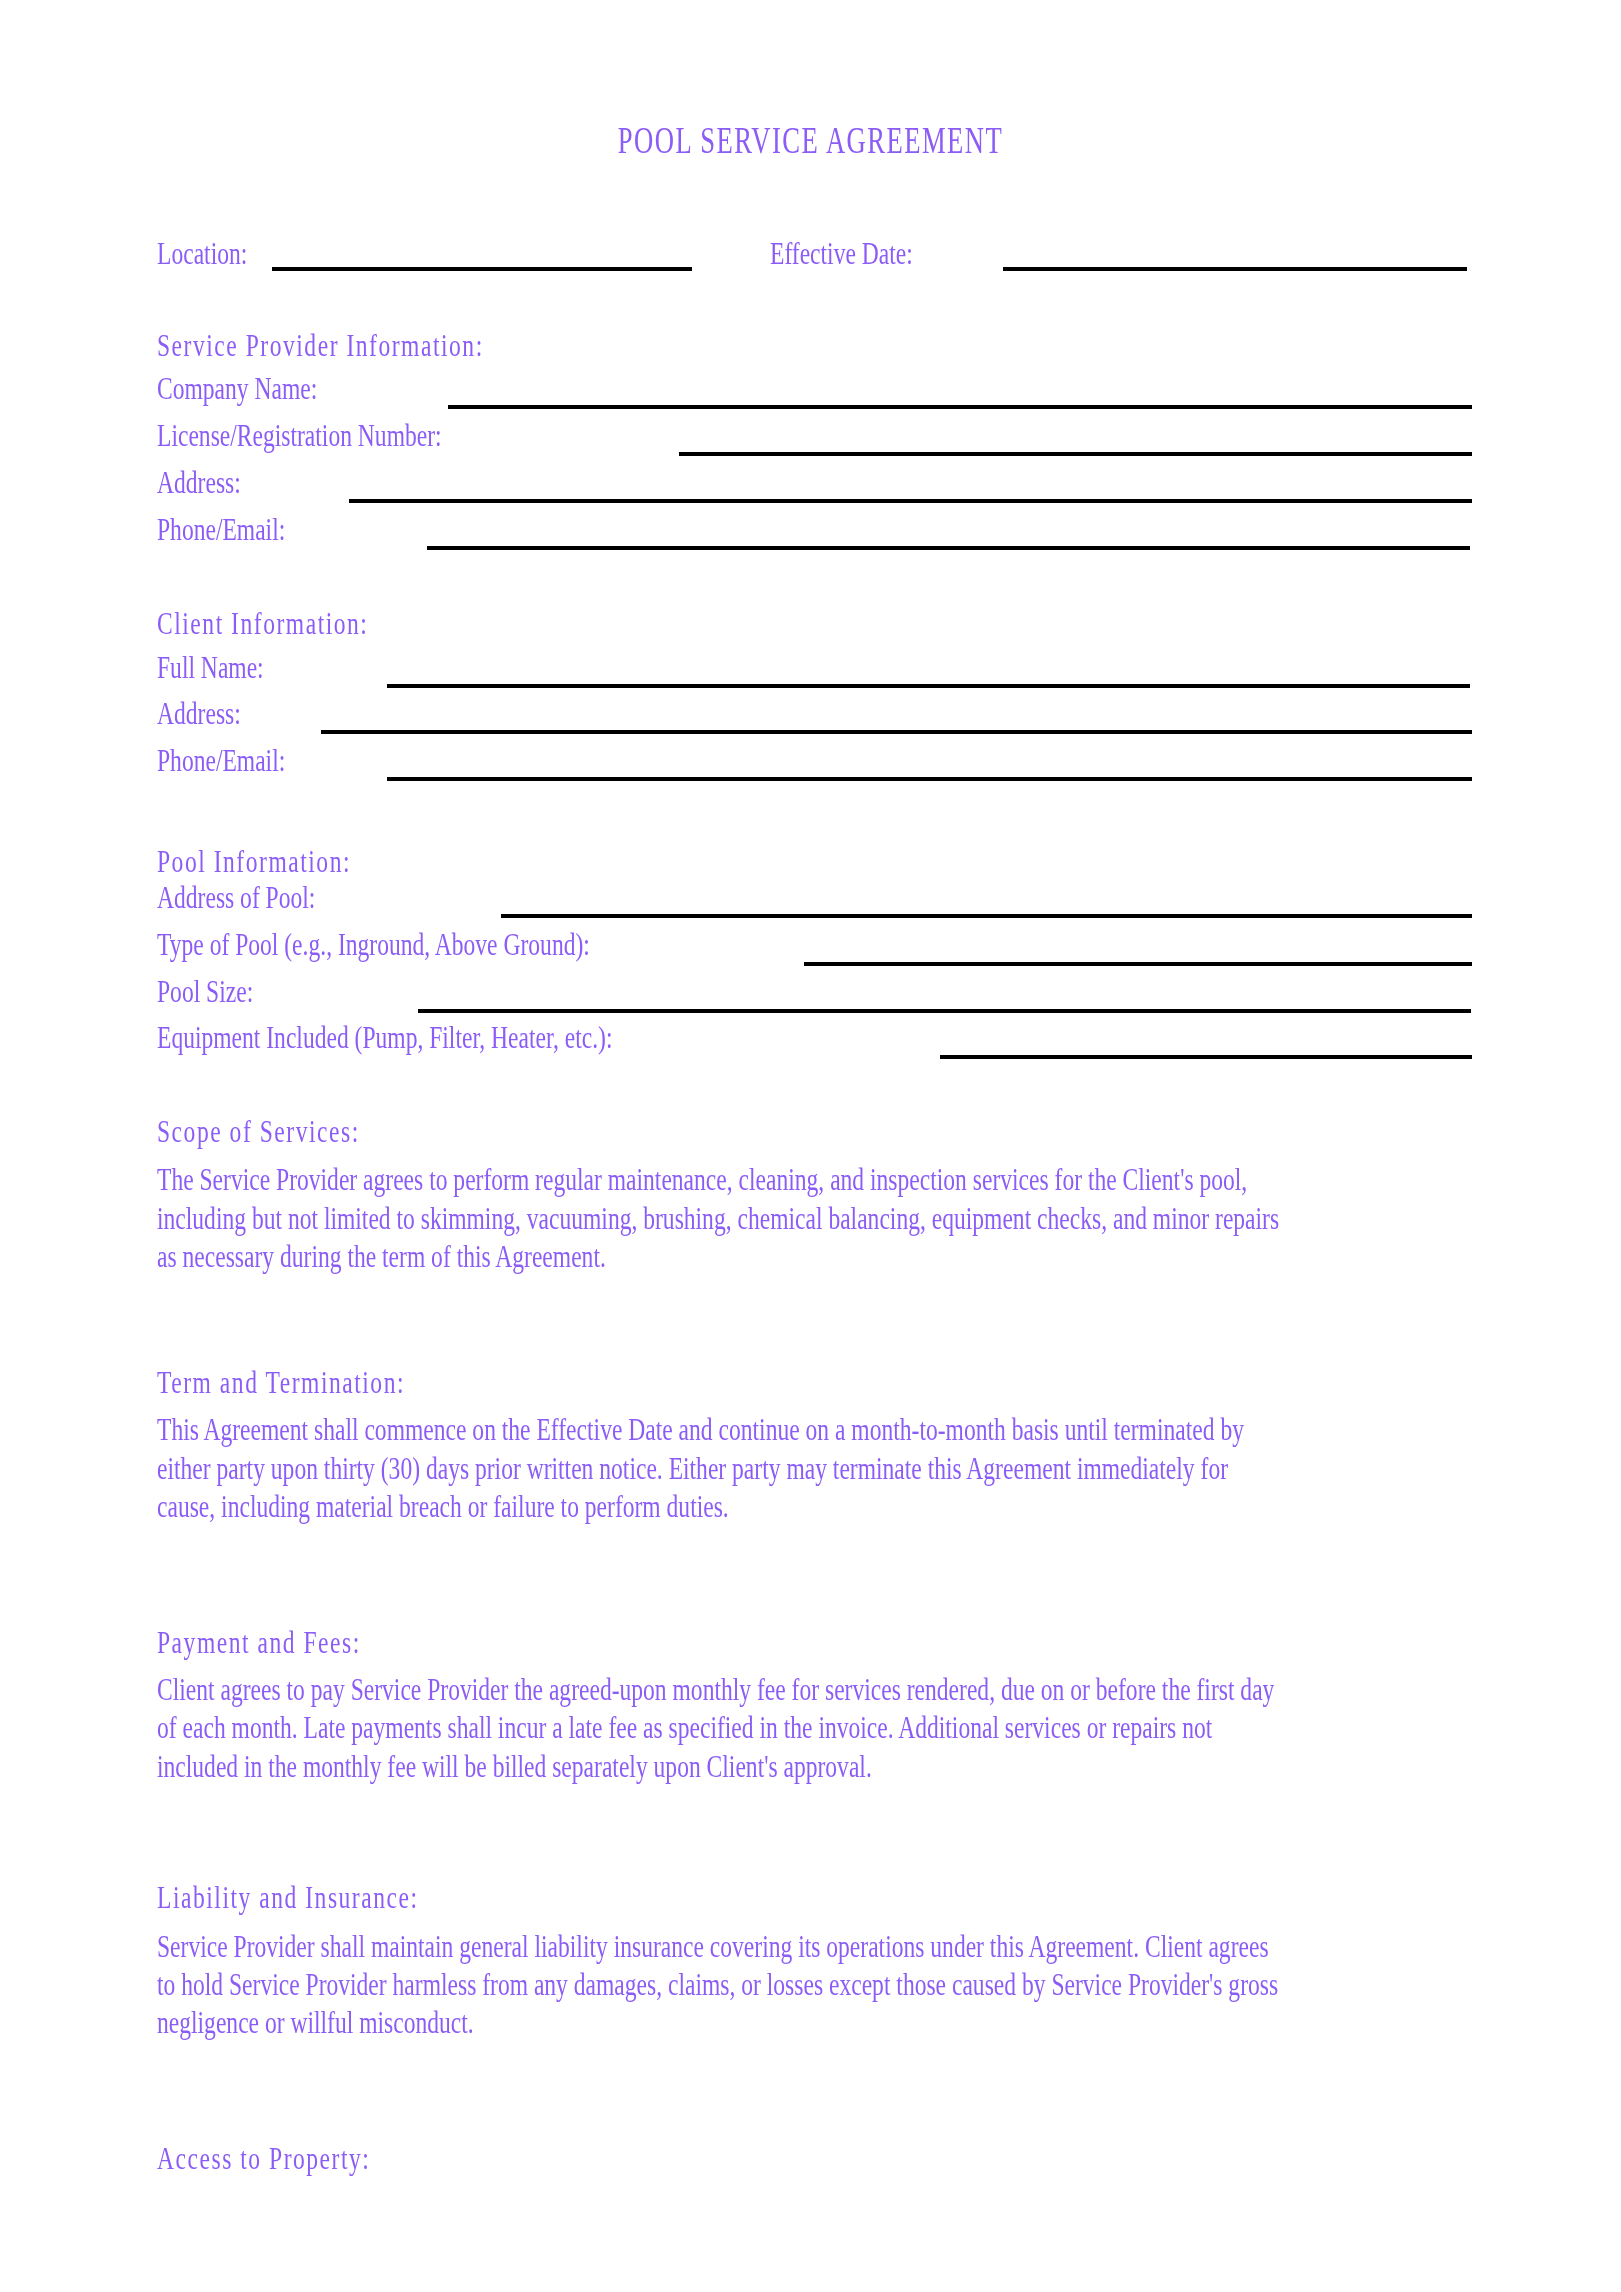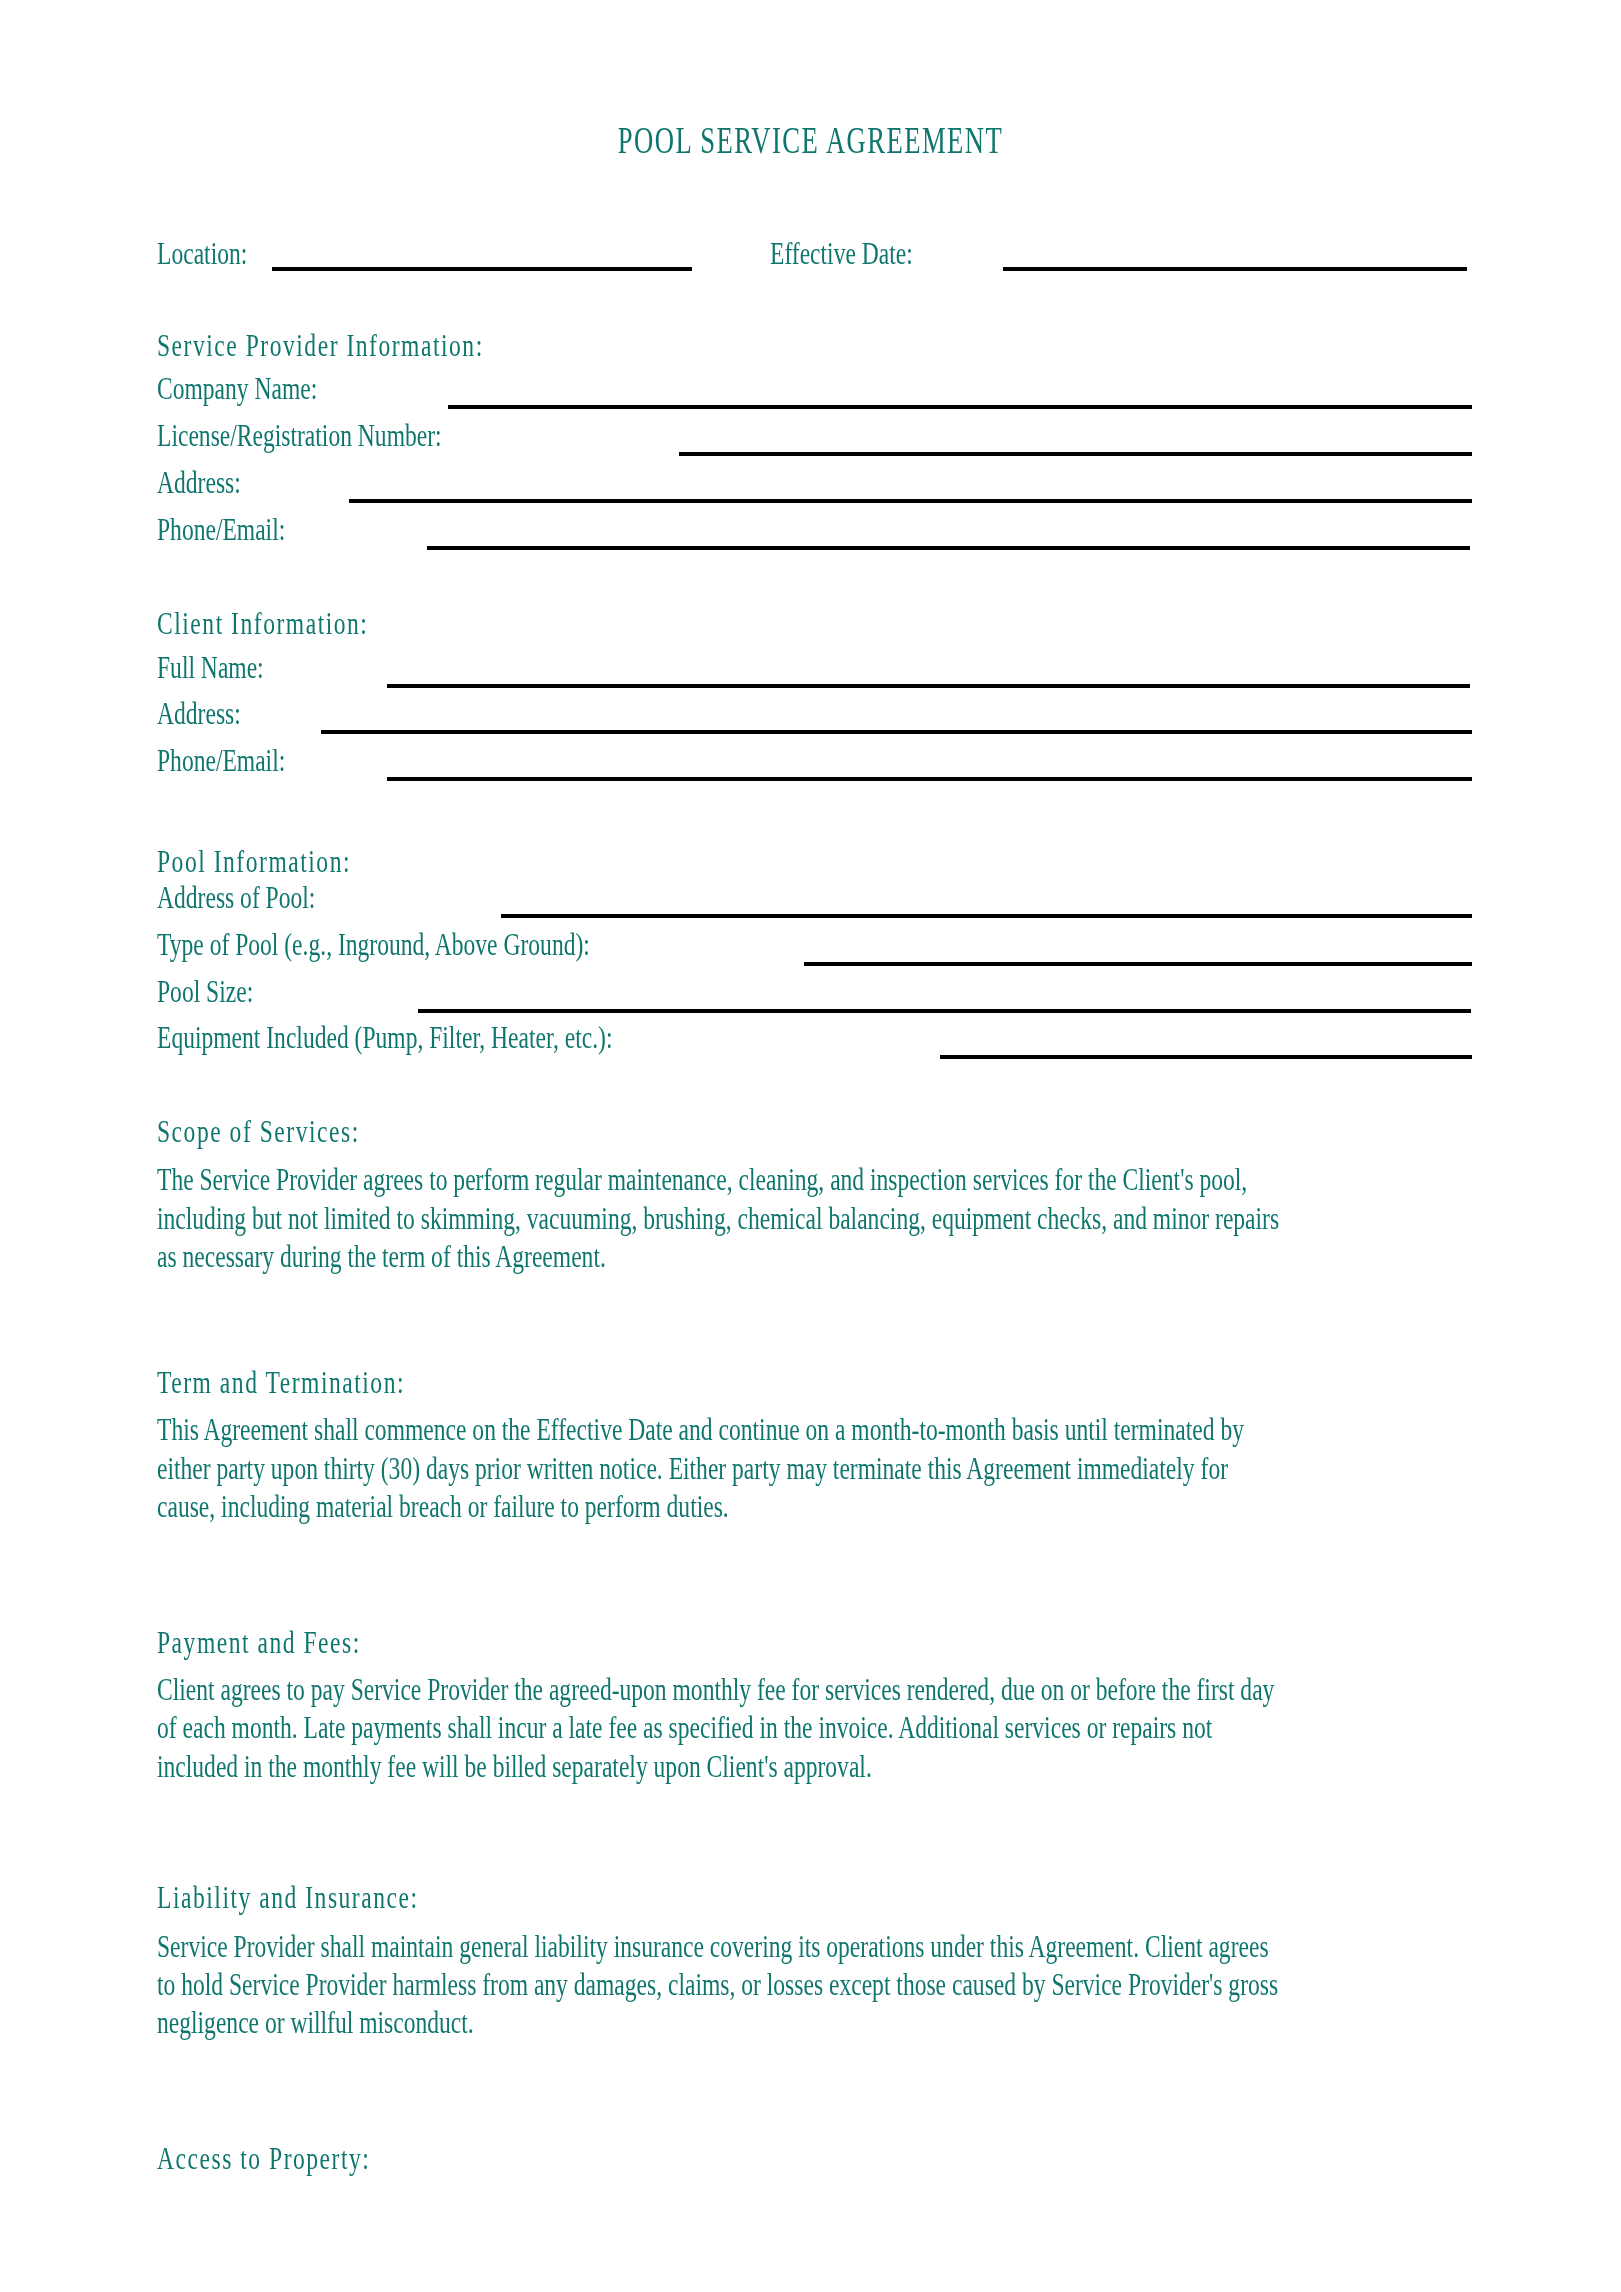--- a/index.html
+++ b/index.html
@@ -5,21 +5,21 @@
   html, body {
     margin: 0;
     padding: 0;
     background: #ffffff;
   }
   .page {
     position: relative;
     width: 1621px;
     height: 2293px;
     background: #ffffff;
-    color: #0f766e;
+    color: #8b5cf6;
     font-family: "Liberation Serif", serif;
     overflow: hidden;
   }
   
   .t {
     position: absolute;
     font-size: 31px;
     line-height: 37px;
     white-space: nowrap;
     transform: scaleX(0.76);

